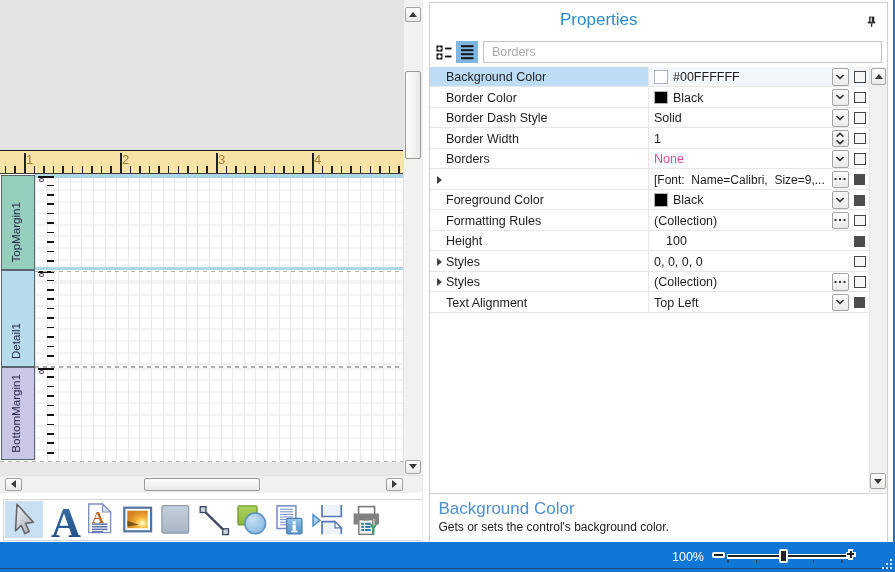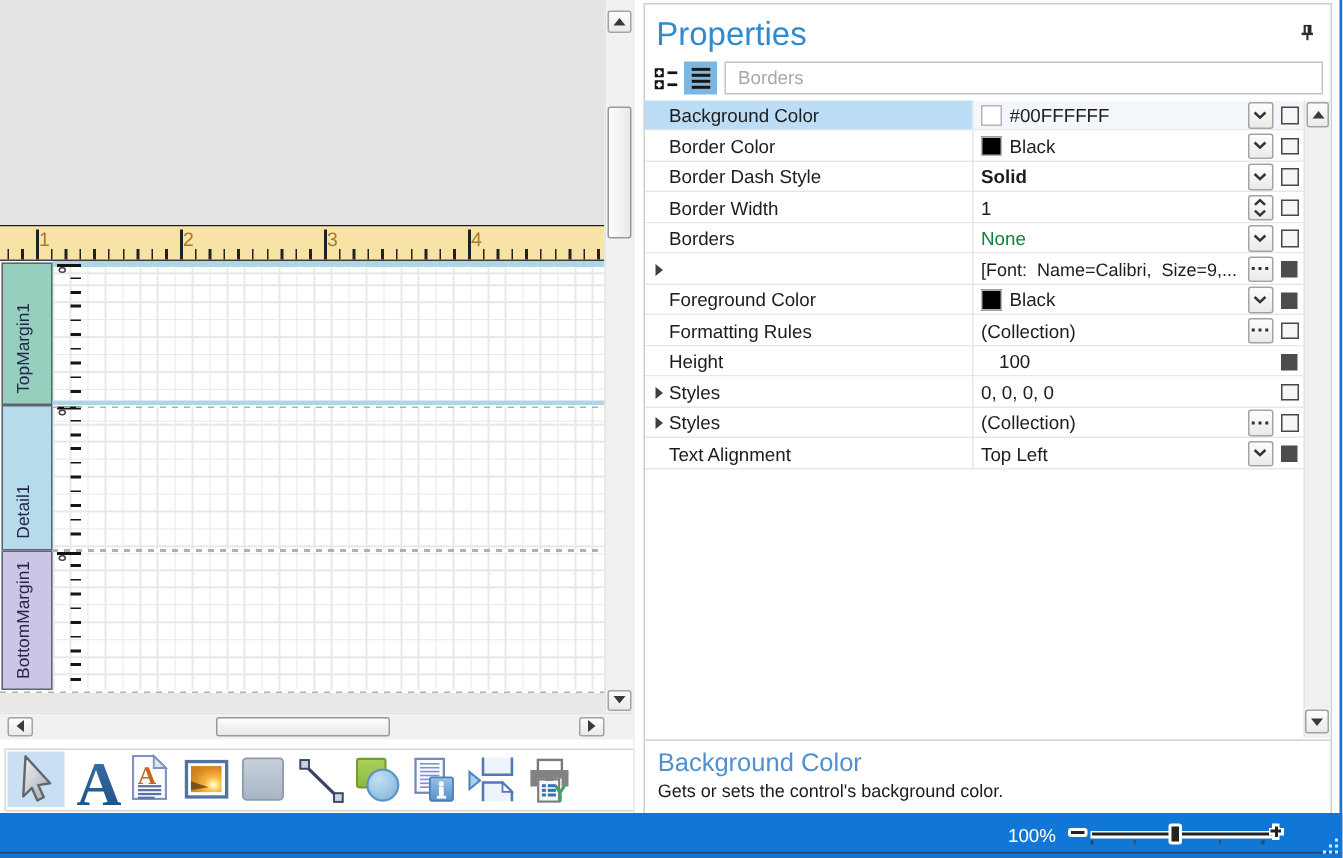--- a/index.html
+++ b/index.html
@@ -230,21 +230,21 @@
 </g>
 <g stroke="#3f9e6e" stroke-width="2" fill="none" stroke-linecap="round">
 <path d="M370.7,28.3 L372.9,31.6"></path>
 <path d="M376.1,28.3 L373.9,31.6"></path>
 <path d="M373.4,31.6 L373.4,35.6"></path>
 </g>
 <path d="M372.4,34.2 L374.4,34.2 L374.4,38.2 L373.4,39 L372.4,38.2 Z" fill="#3f9e6e"></path>
 </svg>
 <div class="abs" style="left:422px;top:0;width:1px;height:542px;background:#ededed;"></div>
 <div class="abs" style="left:428.5px;top:2px;width:459.5px;height:539.5px;background:#fff;border:1px solid #cfcfcf;border-bottom:none;"></div>
-<div class="abs" style="left:437.5px;top:9.5px;width:200px;height:24px;font-size:22px;color:#2e8bce;">Properties</div>
+<div class="abs" style="left:437.5px;top:9.5px;width:200px;height:24px;font-size:17px;color:#2e8bce;text-align:right;">Properties</div>
 <svg class="abs" style="left:866px;top:15px;" width="11" height="13" viewBox="0 0 11 13">
 <rect x="3.1" y="1.6" width="5.2" height="6.4" fill="#2b2b2b"></rect>
 <rect x="4.5" y="2.6" width="1.3" height="5.4" fill="#ffffff"></rect>
 <rect x="1.7" y="6.8" width="7.6" height="1.6" fill="#2b2b2b"></rect>
 <rect x="4.9" y="8.4" width="1.4" height="3.4" fill="#2b2b2b"></rect>
 </svg>
 <svg class="abs" style="left:435.5px;top:45px;" width="18" height="15" viewBox="0 0 18 15">
 <rect x="0.5" y="0.5" width="6" height="6" fill="#111"></rect>
       <rect x="2.6" y="1.6" width="1.8" height="3.8" fill="#fff"></rect>
       <rect x="1.6" y="2.6" width="3.8" height="1.8" fill="#fff"></rect>
@@ -283,42 +283,42 @@
 <div class="abs" style="left:673px;top:90.5px;width:155px;height:16px;font-size:12.5px;color:#1d1d1d;white-space:nowrap;overflow:hidden;">Black</div>
 <div class="btn3d abs" style="left:831.5px;top:88.6px;width:17px;height:17.8px;display:flex;align-items:center;justify-content:center;">
       <svg width="10" height="6" viewBox="0 0 10 6">
         <path d="M1.4 1 L5 4.4 L8.6 1" stroke="#333" stroke-width="1.7" fill="none"></path>
       </svg>
     </div>
 <div class="abs" style="left:853.8px;top:91.7px;width:11.8px;height:11.8px;background:#f6f6f6;border:1.5px solid #474747;"></div>
 <div class="abs" style="left:429.5px;top:107.8px;width:218.5px;height:20.5px;background:#ffffff;border-bottom:1px solid #e7e7e7;"></div>
 <div class="abs" style="left:648px;top:107.8px;width:221px;height:20.5px;background:#ffffff;border-bottom:1px solid #e7e7e7;border-left:1px solid #e7e7e7;"></div>
 <div class="abs" style="left:446px;top:111.0px;width:200px;height:16px;font-size:12.5px;color:#1d1d1d;">Border Dash Style</div>
-<div class="abs" style="left:654px;top:111.0px;width:174px;height:16px;font-size:12.5px;color:#1d1d1d;white-space:nowrap;overflow:hidden;font-weight:bold;">Solid</div>
+<div class="abs" style="left:654px;top:111.0px;width:174px;height:16px;font-size:12.5px;color:#1d1d1d;white-space:nowrap;overflow:hidden;">Solid</div>
 <div class="btn3d abs" style="left:831.5px;top:109.1px;width:17px;height:17.8px;display:flex;align-items:center;justify-content:center;">
       <svg width="10" height="6" viewBox="0 0 10 6">
         <path d="M1.4 1 L5 4.4 L8.6 1" stroke="#333" stroke-width="1.7" fill="none"></path>
       </svg>
     </div>
 <div class="abs" style="left:853.8px;top:112.2px;width:11.8px;height:11.8px;background:#f6f6f6;border:1.5px solid #474747;"></div>
 <div class="abs" style="left:429.5px;top:128.3px;width:218.5px;height:20.5px;background:#ffffff;border-bottom:1px solid #e7e7e7;"></div>
 <div class="abs" style="left:648px;top:128.3px;width:221px;height:20.5px;background:#ffffff;border-bottom:1px solid #e7e7e7;border-left:1px solid #e7e7e7;"></div>
 <div class="abs" style="left:446px;top:131.5px;width:200px;height:16px;font-size:12.5px;color:#1d1d1d;">Border Width</div>
 <div class="abs" style="left:654px;top:131.5px;width:174px;height:16px;font-size:12.5px;color:#1d1d1d;white-space:nowrap;overflow:hidden;">1</div>
 <div class="btn3d abs" style="left:831.5px;top:129.6px;width:17px;height:17.8px;display:flex;align-items:center;justify-content:center;">
       <svg width="10" height="13" viewBox="0 0 10 13">
         <path d="M1.6 4.6 L5 1.4 L8.4 4.6" stroke="#333" stroke-width="1.6" fill="none"></path>
         <path d="M1.6 8.4 L5 11.6 L8.4 8.4" stroke="#333" stroke-width="1.6" fill="none"></path>
       </svg>
     </div>
 <div class="abs" style="left:853.8px;top:132.7px;width:11.8px;height:11.8px;background:#f6f6f6;border:1.5px solid #474747;"></div>
 <div class="abs" style="left:429.5px;top:148.8px;width:218.5px;height:20.5px;background:#ffffff;border-bottom:1px solid #e7e7e7;"></div>
 <div class="abs" style="left:648px;top:148.8px;width:221px;height:20.5px;background:#ffffff;border-bottom:1px solid #e7e7e7;border-left:1px solid #e7e7e7;"></div>
 <div class="abs" style="left:446px;top:152.0px;width:200px;height:16px;font-size:12.5px;color:#1d1d1d;">Borders</div>
-<div class="abs" style="left:654px;top:152.0px;width:174px;height:16px;font-size:12.5px;color:#15803d;white-space:nowrap;overflow:hidden;">None</div>
+<div class="abs" style="left:654px;top:152.0px;width:174px;height:16px;font-size:12.5px;color:#ec4899;white-space:nowrap;overflow:hidden;">None</div>
 <div class="btn3d abs" style="left:831.5px;top:150.1px;width:17px;height:17.8px;display:flex;align-items:center;justify-content:center;">
       <svg width="10" height="6" viewBox="0 0 10 6">
         <path d="M1.4 1 L5 4.4 L8.6 1" stroke="#333" stroke-width="1.7" fill="none"></path>
       </svg>
     </div>
 <div class="abs" style="left:853.8px;top:153.2px;width:11.8px;height:11.8px;background:#f6f6f6;border:1.5px solid #474747;"></div>
 <div class="abs" style="left:429.5px;top:169.3px;width:218.5px;height:20.5px;background:#ffffff;border-bottom:1px solid #e7e7e7;"></div>
 <div class="abs" style="left:648px;top:169.3px;width:221px;height:20.5px;background:#ffffff;border-bottom:1px solid #e7e7e7;border-left:1px solid #e7e7e7;"></div>
 <div class="abs" style="left:437px;top:175.8px;">
       <div class="tri" style="border-top:4px solid transparent;border-bottom:4px solid transparent;border-left:5px solid #404040;"></div>

